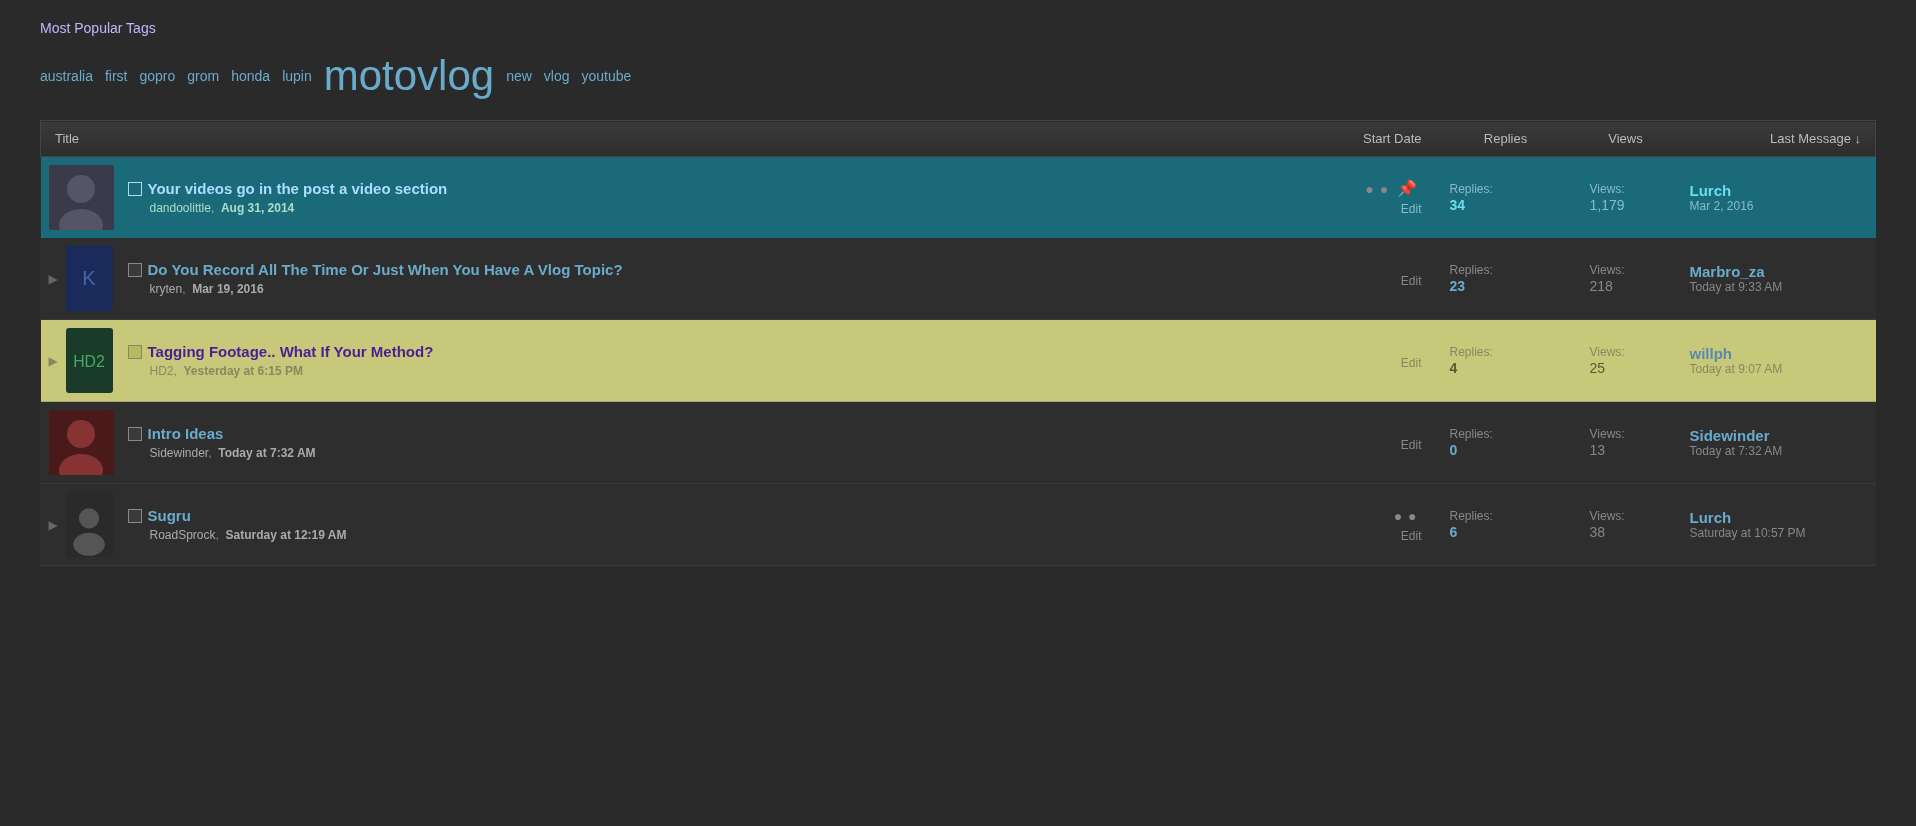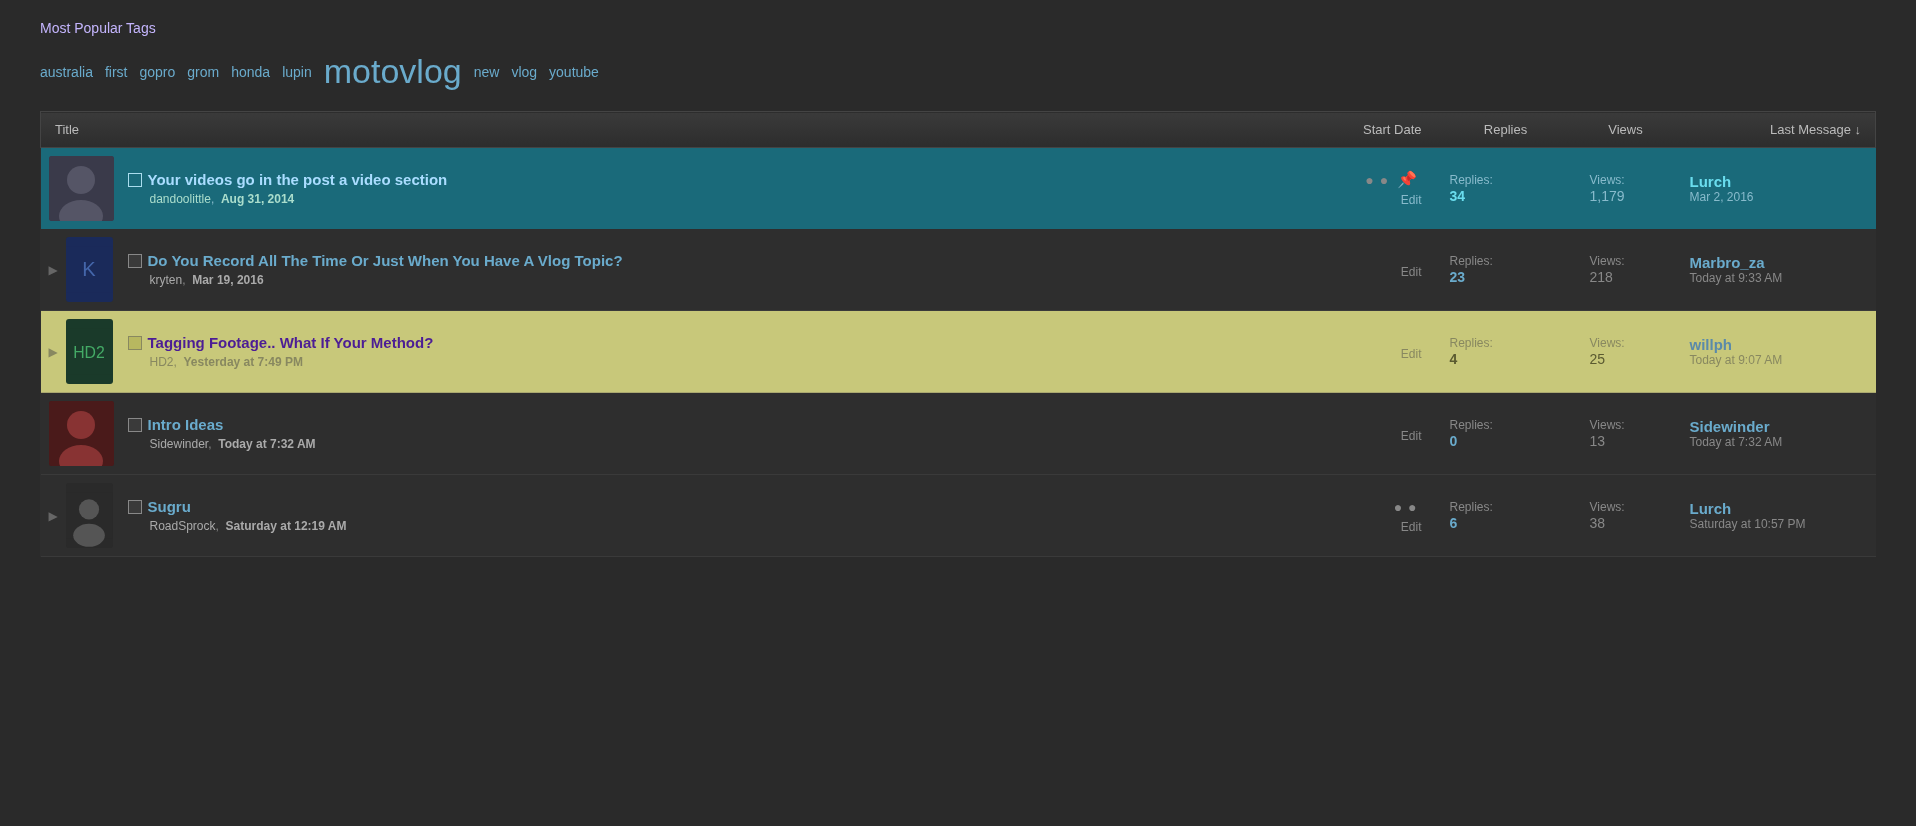--- a/index.html
+++ b/index.html
@@ -35,21 +35,21 @@
     }
 
     .tag-item {
       color: #6aabcc;
       font-size: 14px;
       cursor: pointer;
       text-decoration: none;
     }
 
     .tag-item.large {
-      font-size: 34px;
+      font-size: 42px;
       color: #6aabcc;
     }
 
     .forum-table {
       width: 100%;
       border-collapse: collapse;
       background: #2e2e2e;
     }
 
     .forum-table thead tr {
@@ -448,21 +448,21 @@
             </svg>
           </div>
         </td>
         <td class="title-cell">
           <div class="thread-title-row">
             <span class="thread-checkbox"></span>
             <a class="thread-title">Tagging Footage.. What If Your Method?</a>
           </div>
           <div class="thread-meta">
             <span class="username">HD2</span>,&nbsp;
-            <span class="date">Yesterday at 7:49 PM</span>
+            <span class="date">Yesterday at 6:15 PM</span>
           </div>
         </td>
         <td class="actions-cell">
           <span class="edit-label">Edit</span>
         </td>
         <td class="replies-cell">
           <span class="replies-label">Replies:</span>
           <span class="replies-count">4</span>
         </td>
         <td>

